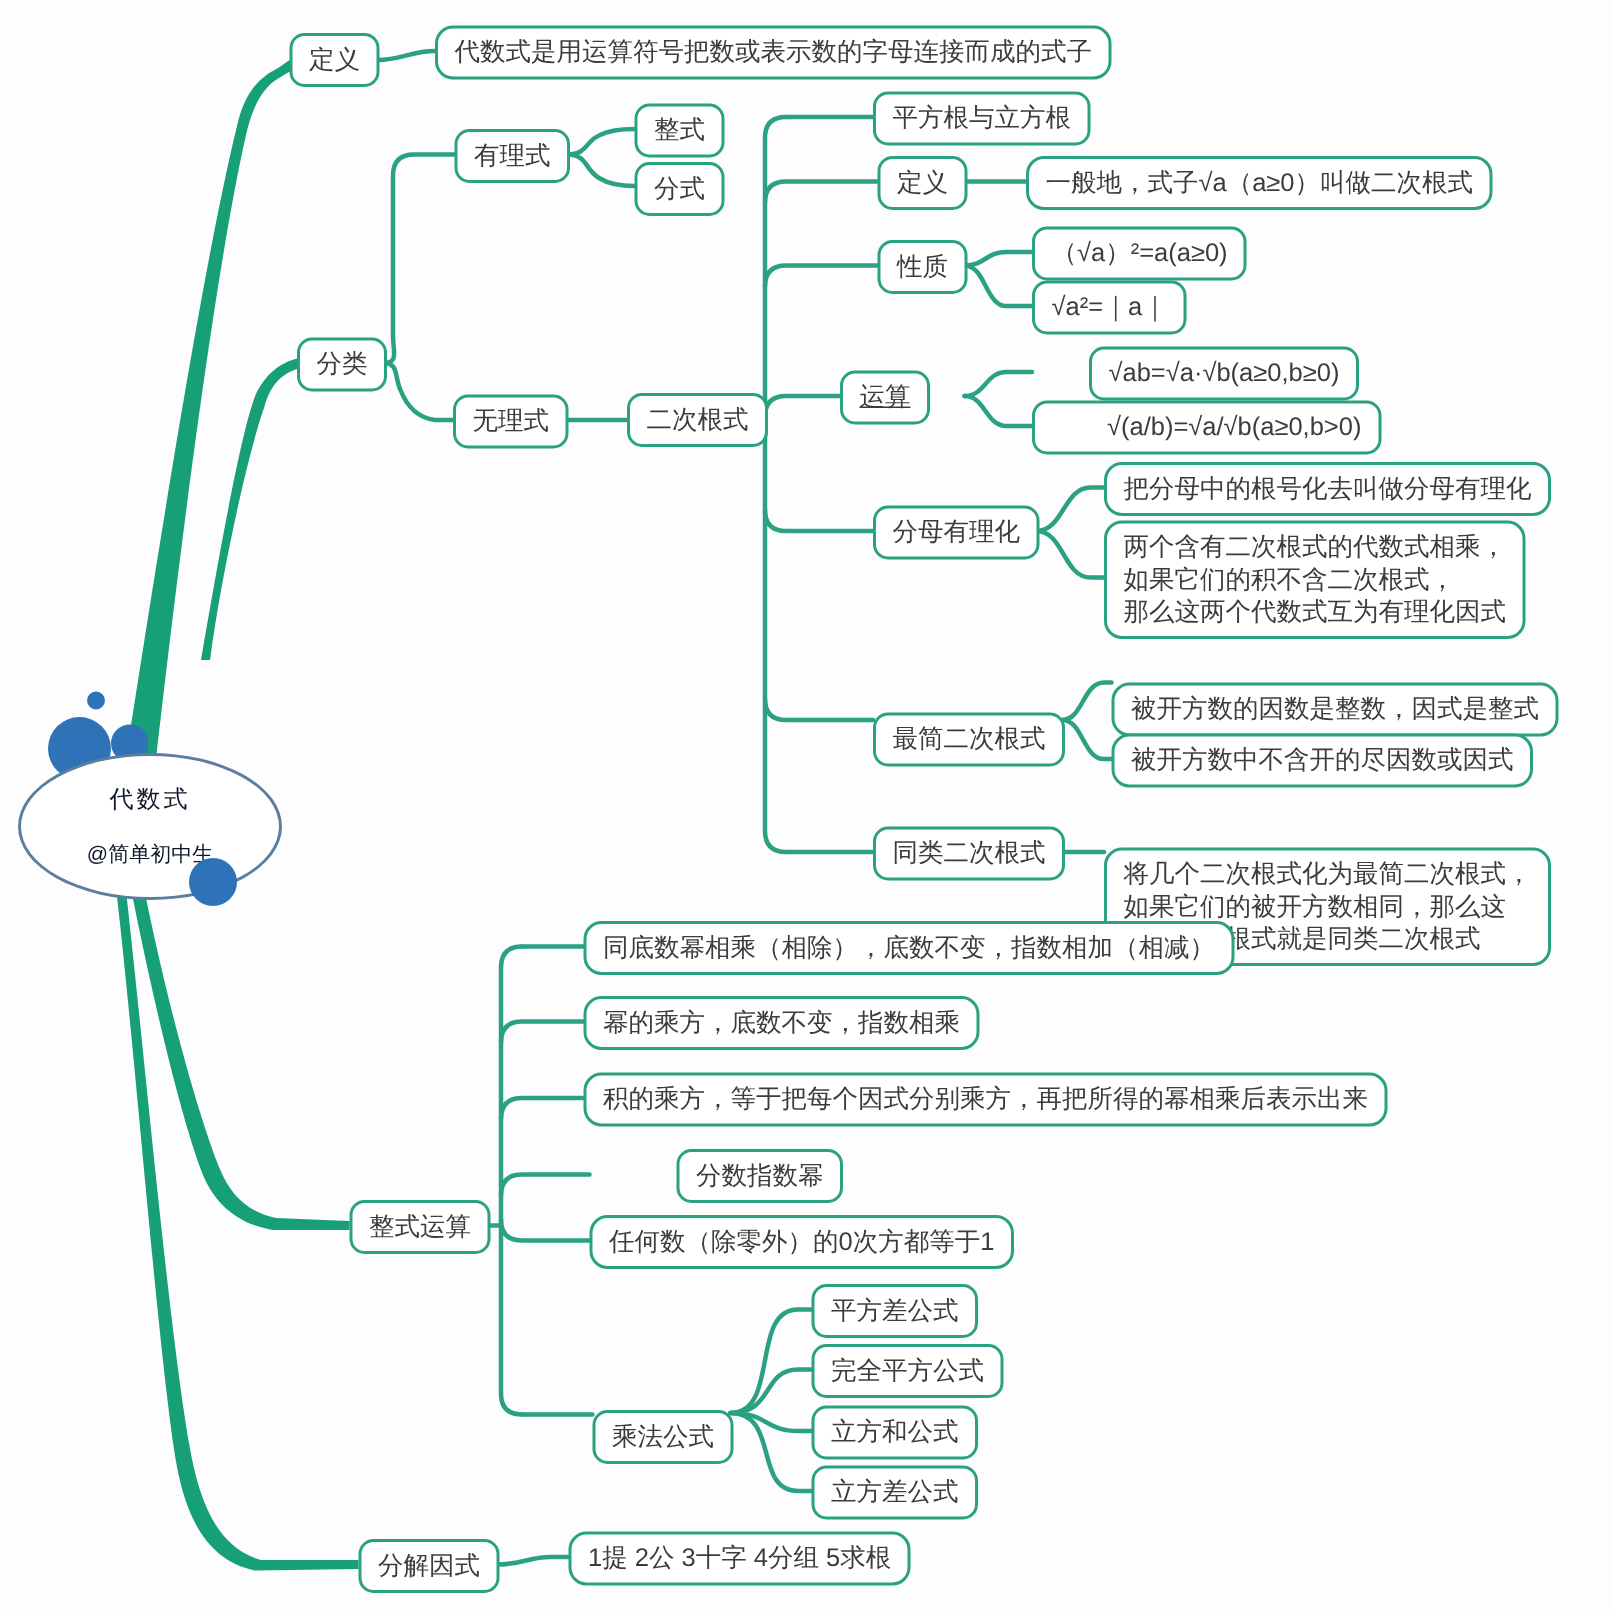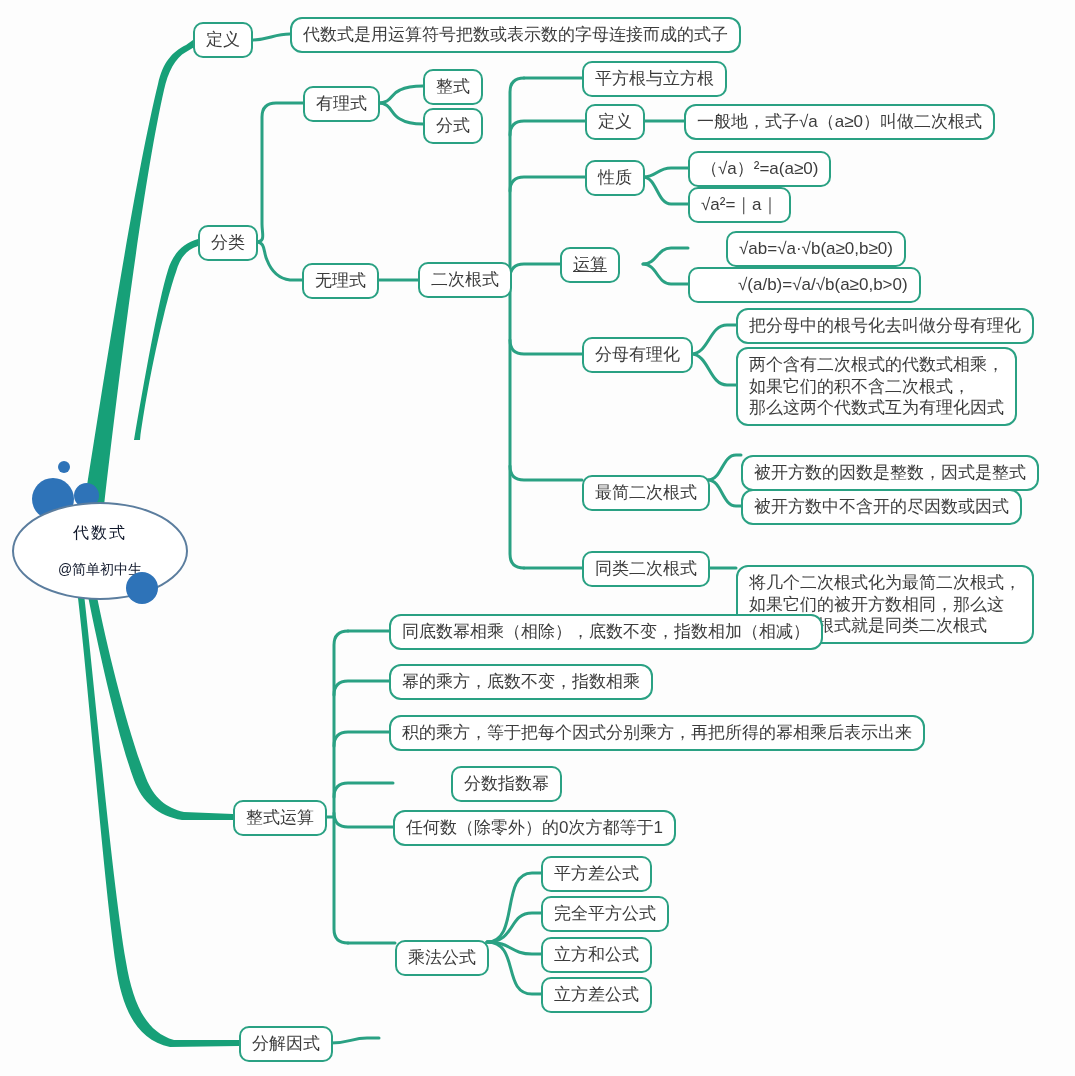--- a/index.html
+++ b/index.html
@@ -122,14 +122,15 @@
   <div class="node wide" style="left:389px;top:715px;">积的乘方，等于把每个因式分别乘方，再把所得的幂相乘后表示出来</div>
   <div class="node" style="left:406px;top:766px;margin-left:45px;">分数指数幂</div>
   <div class="node wide" style="left:393px;top:810px;">任何数（除零外）的0次方都等于1</div>
   <div class="node" style="left:395px;top:925px;margin-top:15px;">乘法公式</div>
   <div class="node" style="left:541px;top:856px;">平方差公式</div>
   <div class="node" style="left:541px;top:896px;">完全平方公式</div>
   <div class="node" style="left:541px;top:937px;">立方和公式</div>
   <div class="node" style="left:541px;top:977px;">立方差公式</div>
 
   <div class="node" style="left:239px;top:1026px;">分解因式</div>
+  <div class="node wide" style="left:379px;top:1021px;">1提 2公 3十字 4分组 5求根</div>
 
 </div>
 
 </body></html>

